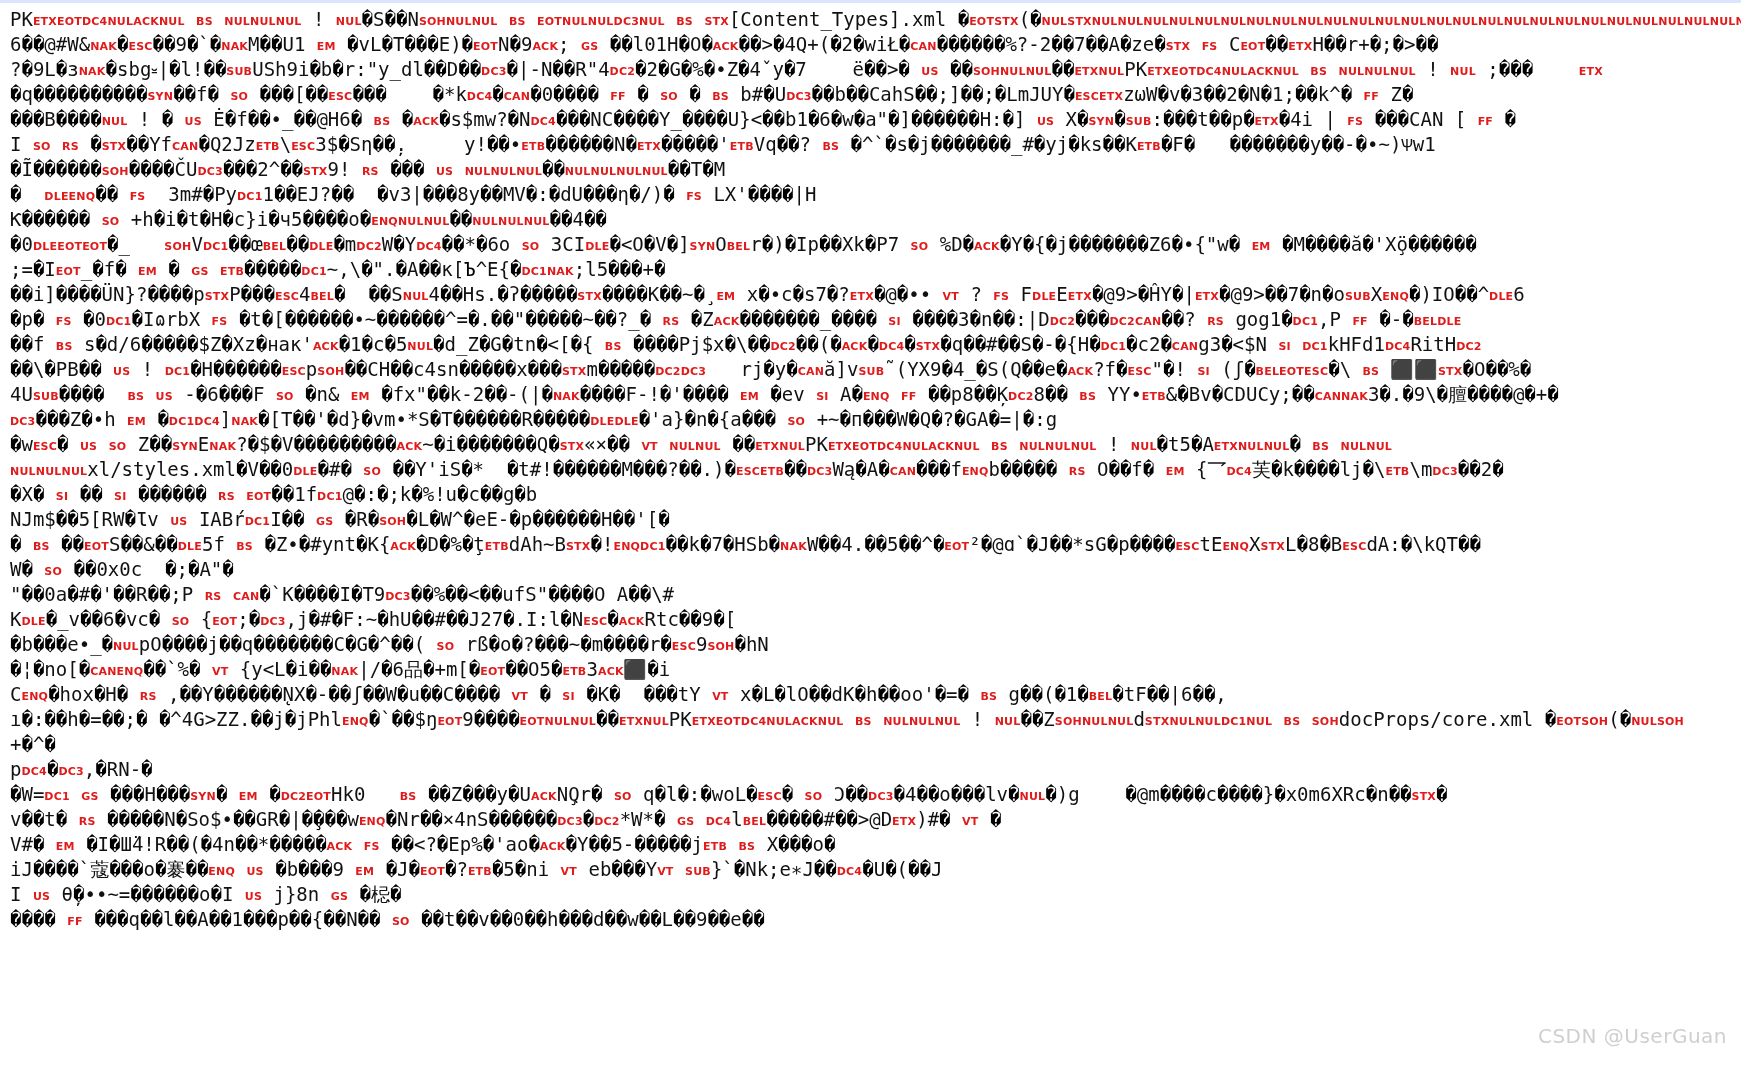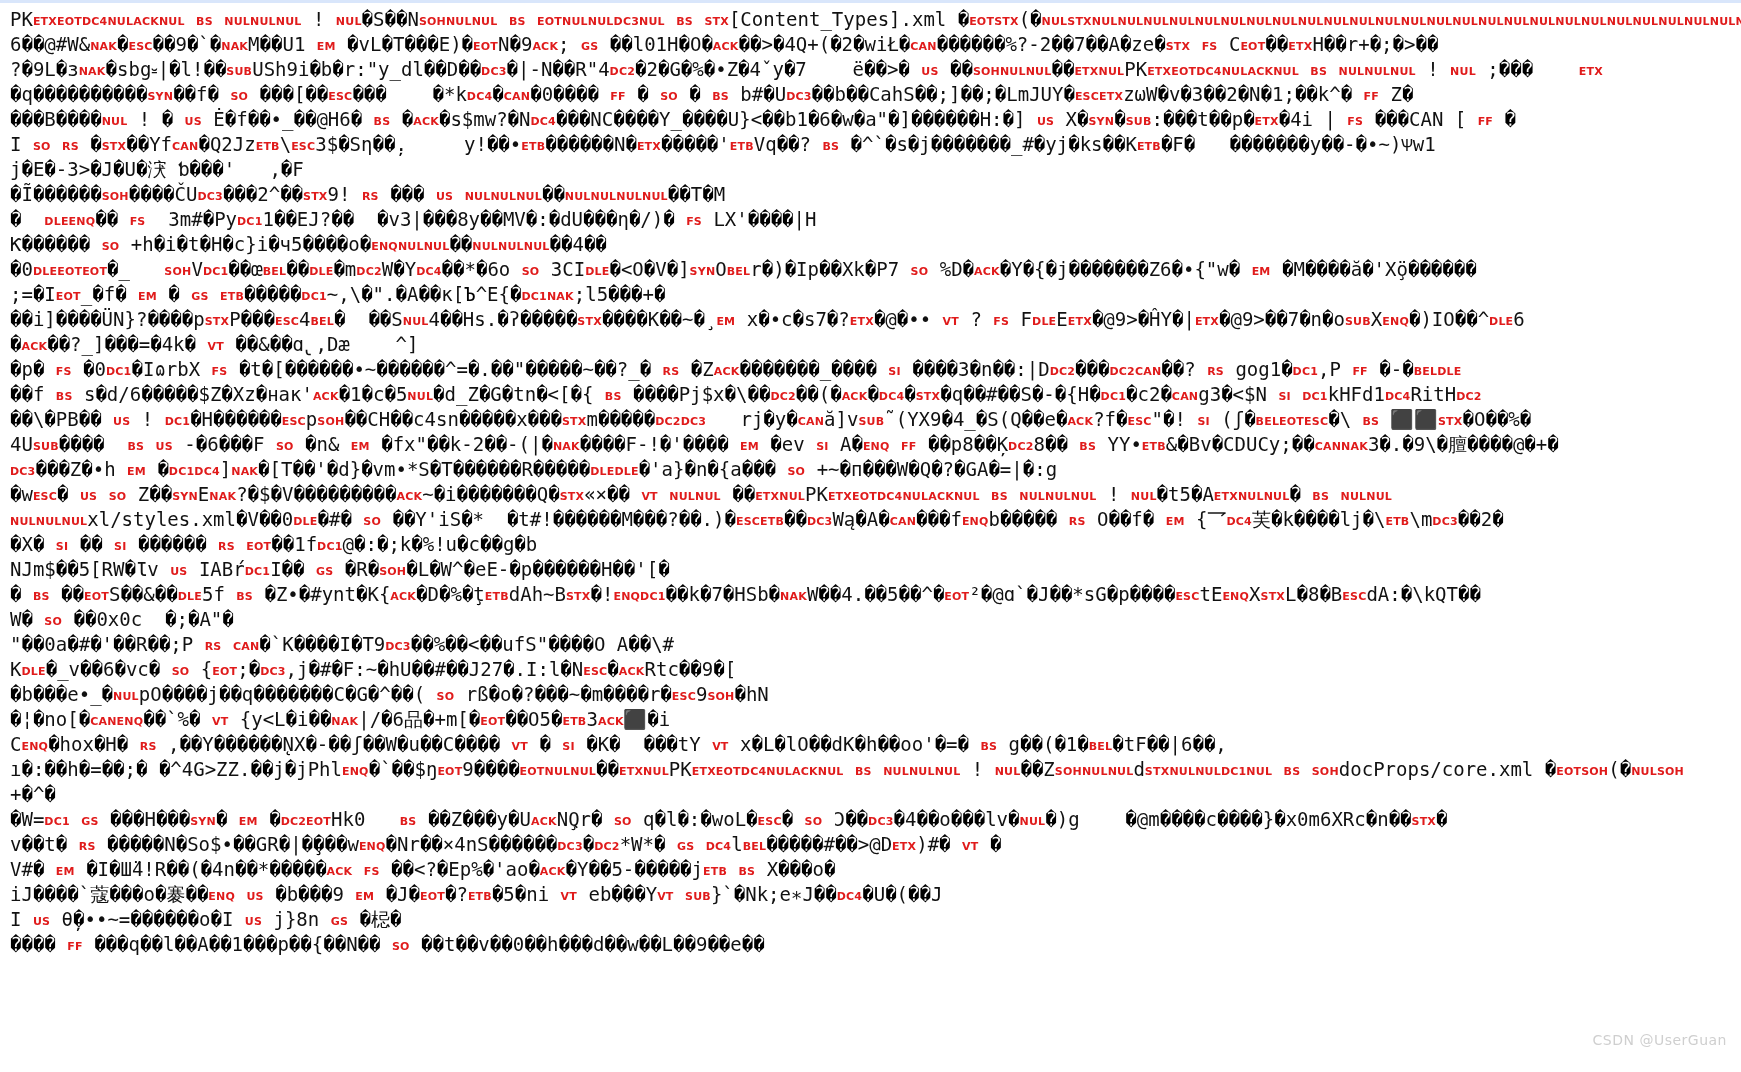--- a/index.html
+++ b/index.html
@@ -69,66 +69,65 @@
   
   .g {
     font-family: "DejaVu Sans", "Liberation Sans", sans-serif;
   }
 
   #watermark {
     position: absolute;
     right: 14px;
     bottom: 24px;
     font-family: "DejaVu Sans", "Liberation Sans", sans-serif;
-    font-size: 14px;
+    font-size: 20px;
     color: #cfcfcf;
     letter-spacing: 0.5px;
     user-select: none;
     pointer-events: none;
   }
 </style>
 </head>
 <body>
 
 <div id="top-rule"></div>
 
 <div id="viewer">
   <div id="doc">
       <div class="line">PK<span class="c">ETX</span><span class="c">EOT</span><span class="c">DC4</span><span class="c">NUL</span><span class="c">ACK</span><span class="c">NUL</span> <span class="c">BS</span> <span class="c">NUL</span><span class="c">NUL</span><span class="c">NUL</span> ! <span class="c">NUL</span><span class="r">�</span>S<span class="r">�</span><span class="r">�</span>N<span class="c">SOH</span><span class="c">NUL</span><span class="c">NUL</span> <span class="c">BS</span> <span class="c">EOT</span><span class="c">NUL</span><span class="c">NUL</span><span class="c">DC3</span><span class="c">NUL</span> <span class="c">BS</span> <span class="c">STX</span>[Content_Types].xml <span class="r">�</span><span class="c">EOT</span><span class="c">STX</span>(<span class="r">�</span><span class="c">NUL</span><span class="c">STX</span><span class="c">NUL</span><span class="c">NUL</span><span class="c">NUL</span><span class="c">NUL</span><span class="c">NUL</span><span class="c">NUL</span><span class="c">NUL</span><span class="c">NUL</span><span class="c">NUL</span><span class="c">NUL</span><span class="c">NUL</span><span class="c">NUL</span><span class="c">NUL</span><span class="c">NUL</span><span class="c">NUL</span><span class="c">NUL</span><span class="c">NUL</span><span class="c">NUL</span><span class="c">NUL</span><span class="c">NUL</span><span class="c">NUL</span><span class="c">NUL</span><span class="c">NUL</span><span class="c">NUL</span><span class="c">NUL</span><span class="c">NUL</span></div>
       <div class="line">6<span class="r">�</span><span class="r">�</span>@#W&amp;<span class="c">NAK</span><span class="r">�</span><span class="c">ESC</span><span class="r">�</span><span class="r">�</span>9<span class="r">�</span>`<span class="r">�</span><span class="c">NAK</span>M<span class="r">�</span><span class="r">�</span>U1 <span class="c">EM</span> <span class="r">�</span>vL<span class="r">�</span>T<span class="r">�</span><span class="r">�</span><span class="r">�</span>E)<span class="r">�</span><span class="c">EOT</span>N<span class="r">�</span>9<span class="c">ACK</span>; <span class="c">GS</span> <span class="r">�</span><span class="r">�</span>l01H<span class="r">�</span>O<span class="r">�</span><span class="c">ACK</span><span class="r">�</span><span class="r">�</span>&gt;<span class="r">�</span>4Q+(<span class="r">�</span>2<span class="r">�</span>wiŁ<span class="r">�</span><span class="c">CAN</span><span class="r">�</span><span class="r">�</span><span class="r">�</span><span class="r">�</span><span class="r">�</span><span class="r">�</span>%?-2<span class="r">�</span><span class="r">�</span>7<span class="r">�</span><span class="r">�</span>A<span class="r">�</span>ze<span class="r">�</span><span class="c">STX</span> <span class="c">FS</span> C<span class="c">EOT</span><span class="r">�</span><span class="r">�</span><span class="c">ETX</span>H<span class="r">�</span><span class="r">�</span>r+<span class="r">�</span>;<span class="r">�</span>&gt;<span class="r">�</span><span class="r">�</span></div>
       <div class="line">?<span class="r">�</span>9L<span class="r">�</span>з<span class="c">NAK</span><span class="r">�</span>sbg⏓|<span class="r">�</span>l!<span class="r">�</span><span class="r">�</span><span class="c">SUB</span>USh9i<span class="r">�</span>b<span class="r">�</span>r:"y_dl<span class="r">�</span><span class="r">�</span>D<span class="r">�</span><span class="r">�</span><span class="c">DC3</span><span class="r">�</span>|-N<span class="r">�</span><span class="r">�</span>R"4<span class="c">DC2</span><span class="r">�</span>2<span class="r">�</span>G<span class="r">�</span>%<span class="r">�</span>•Z<span class="r">�</span>4ˇy<span class="r">�</span>7    ë<span class="r">�</span><span class="r">�</span>&gt;<span class="r">�</span> <span class="c">US</span> <span class="r">�</span><span class="r">�</span><span class="c">SOH</span><span class="c">NUL</span><span class="c">NUL</span><span class="r">�</span><span class="r">�</span><span class="c">ETX</span><span class="c">NUL</span>PK<span class="c">ETX</span><span class="c">EOT</span><span class="c">DC4</span><span class="c">NUL</span><span class="c">ACK</span><span class="c">NUL</span> <span class="c">BS</span> <span class="c">NUL</span><span class="c">NUL</span><span class="c">NUL</span> ! <span class="c">NUL</span> ;<span class="r">�</span><span class="r">�</span><span class="r">�</span>    <span class="c">ETX</span></div>
       <div class="line"><span class="r">�</span>q<span class="r">�</span><span class="r">�</span><span class="r">�</span><span class="r">�</span><span class="r">�</span><span class="r">�</span><span class="r">�</span><span class="r">�</span><span class="r">�</span><span class="r">�</span><span class="c">SYN</span><span class="r">�</span><span class="r">�</span>f<span class="r">�</span> <span class="c">SO</span> <span class="r">�</span><span class="r">�</span><span class="r">�</span>[<span class="r">�</span><span class="r">�</span><span class="c">ESC</span><span class="r">�</span><span class="r">�</span><span class="r">�</span>    <span class="r">�</span>*k<span class="c">DC4</span><span class="r">�</span><span class="c">CAN</span><span class="r">�</span>0<span class="r">�</span><span class="r">�</span><span class="r">�</span><span class="r">�</span> <span class="c">FF</span> <span class="r">�</span> <span class="c">SO</span> <span class="r">�</span> <span class="c">BS</span> b#<span class="r">�</span>U<span class="c">DC3</span><span class="r">�</span><span class="r">�</span>b<span class="r">�</span><span class="r">�</span>CahS<span class="r">�</span><span class="r">�</span>;]<span class="r">�</span><span class="r">�</span>;<span class="r">�</span>LmJUY<span class="r">�</span><span class="c">ESC</span><span class="c">ETX</span>zωW<span class="r">�</span>v<span class="r">�</span>3<span class="r">�</span><span class="r">�</span>2<span class="r">�</span>N<span class="r">�</span>1;<span class="r">�</span><span class="r">�</span>k^<span class="r">�</span> <span class="c">FF</span> Z<span class="r">�</span></div>
       <div class="line"><span class="r">�</span><span class="r">�</span><span class="r">�</span>B<span class="r">�</span><span class="r">�</span><span class="r">�</span><span class="r">�</span><span class="c">NUL</span> ! <span class="r">�</span> <span class="c">US</span> Ė<span class="r">�</span>f<span class="r">�</span><span class="r">�</span>•_<span class="r">�</span><span class="r">�</span>@H6<span class="r">�</span> <span class="c">BS</span> <span class="r">�</span><span class="c">ACK</span><span class="r">�</span>s$mw?<span class="r">�</span>N<span class="c">DC4</span><span class="r">�</span><span class="r">�</span><span class="r">�</span>NC<span class="r">�</span><span class="r">�</span><span class="r">�</span><span class="r">�</span>Y_<span class="r">�</span><span class="r">�</span><span class="r">�</span><span class="r">�</span>U}&lt;<span class="r">�</span><span class="r">�</span>b1<span class="r">�</span>6<span class="r">�</span>w<span class="r">�</span>a"<span class="r">�</span>]<span class="r">�</span><span class="r">�</span><span class="r">�</span><span class="r">�</span><span class="r">�</span><span class="r">�</span>H:<span class="r">�</span>] <span class="c">US</span> X<span class="r">�</span><span class="c">SYN</span><span class="r">�</span><span class="c">SUB</span>:<span class="r">�</span><span class="r">�</span><span class="r">�</span>t<span class="r">�</span><span class="r">�</span>p<span class="r">�</span><span class="c">ETX</span><span class="r">�</span>4i | <span class="c">FS</span> <span class="r">�</span><span class="r">�</span><span class="r">�</span>CAN [ <span class="c">FF</span> <span class="r">�</span></div>
       <div class="line">I <span class="c">SO</span> <span class="c">RS</span> <span class="r">�</span><span class="c">STX</span><span class="r">�</span><span class="r">�</span>Yf<span class="c">CAN</span><span class="r">�</span>Q2Jz<span class="c">ETB</span>\<span class="c">ESC</span>3$<span class="r">�</span>Sη<span class="r">�</span><span class="r">�</span>̦.     y!<span class="r">�</span><span class="r">�</span>•<span class="c">ETB</span><span class="r">�</span><span class="r">�</span><span class="r">�</span><span class="r">�</span><span class="r">�</span><span class="r">�</span>N<span class="r">�</span><span class="c">ETX</span><span class="r">�</span><span class="r">�</span><span class="r">�</span><span class="r">�</span><span class="r">�</span>'<span class="c">ETB</span>Vq<span class="r">�</span><span class="r">�</span>? <span class="c">BS</span> <span class="r">�</span>^`<span class="r">�</span>s<span class="r">�</span>j<span class="r">�</span><span class="r">�</span><span class="r">�</span><span class="r">�</span><span class="r">�</span><span class="r">�</span><span class="r">�</span>_#<span class="r">�</span>yj<span class="r">�</span>ks<span class="r">�</span><span class="r">�</span>K<span class="c">ETB</span><span class="r">�</span>F<span class="r">�</span>   <span class="r">�</span><span class="r">�</span><span class="r">�</span><span class="r">�</span><span class="r">�</span><span class="r">�</span><span class="r">�</span>y<span class="r">�</span><span class="r">�</span>-<span class="r">�</span>•~)Ѱw1</div>
-      <div class="line">j<span class="r">�</span>E<span class="r">�</span>-3&gt;<span class="r">�</span>J<span class="r">�</span>U<span class="r">�</span><span class="g">涋</span> ƅ<span class="r">�</span><span class="r">�</span><span class="r">�</span>'   ,<span class="r">�</span>F</div>
       <div class="line"><span class="r">�</span>Ĩ<span class="r">�</span><span class="r">�</span><span class="r">�</span><span class="r">�</span><span class="r">�</span><span class="r">�</span><span class="c">SOH</span><span class="r">�</span><span class="r">�</span><span class="r">�</span><span class="r">�</span>ČU<span class="c">DC3</span><span class="r">�</span><span class="r">�</span><span class="r">�</span>2^<span class="r">�</span><span class="r">�</span><span class="c">STX</span>9! <span class="c">RS</span> <span class="r">�</span><span class="r">�</span><span class="r">�</span> <span class="c">US</span> <span class="c">NUL</span><span class="c">NUL</span><span class="c">NUL</span><span class="r">�</span><span class="r">�</span><span class="c">NUL</span><span class="c">NUL</span><span class="c">NUL</span><span class="c">NUL</span><span class="r">�</span><span class="r">�</span>T<span class="r">�</span>M</div>
       <div class="line"><span class="r">�</span>  <span class="c">DLE</span><span class="c">ENQ</span><span class="r">�</span><span class="r">�</span> <span class="c">FS</span>  3m#<span class="r">�</span>Py<span class="c">DC1</span>1<span class="r">�</span><span class="r">�</span>EJ?<span class="r">�</span><span class="r">�</span>  <span class="r">�</span>v3|<span class="r">�</span><span class="r">�</span><span class="r">�</span>8y<span class="r">�</span><span class="r">�</span>MV<span class="r">�</span>:<span class="r">�</span>dU<span class="r">�</span><span class="r">�</span><span class="r">�</span>η<span class="r">�</span>/)<span class="r">�</span> <span class="c">FS</span> LX'<span class="r">�</span><span class="r">�</span><span class="r">�</span><span class="r">�</span>|H</div>
       <div class="line">Ƙ<span class="r">�</span><span class="r">�</span><span class="r">�</span><span class="r">�</span><span class="r">�</span><span class="r">�</span> <span class="c">SO</span> +h<span class="r">�</span>i<span class="r">�</span>t<span class="r">�</span>H<span class="r">�</span>c}i<span class="r">�</span>ч5<span class="r">�</span><span class="r">�</span><span class="r">�</span><span class="r">�</span>o<span class="r">�</span><span class="c">ENQ</span><span class="c">NUL</span><span class="c">NUL</span><span class="r">�</span><span class="r">�</span><span class="c">NUL</span><span class="c">NUL</span><span class="c">NUL</span><span class="r">�</span><span class="r">�</span>4<span class="r">�</span><span class="r">�</span></div>
       <div class="line"><span class="r">�</span>0<span class="c">DLE</span><span class="c">EOT</span><span class="c">EOT</span><span class="r">�</span>_   <span class="c">SOH</span>V<span class="c">DC1</span><span class="r">�</span><span class="r">�</span>œ<span class="c">BEL</span><span class="r">�</span><span class="r">�</span><span class="c">DLE</span><span class="r">�</span>m<span class="c">DC2</span>W<span class="r">�</span>Y<span class="c">DC4</span><span class="r">�</span><span class="r">�</span>*<span class="r">�</span>6o <span class="c">SO</span> 3CI<span class="c">DLE</span><span class="r">�</span>&lt;O<span class="r">�</span>V<span class="r">�</span>]<span class="c">SYN</span>O<span class="c">BEL</span>r<span class="r">�</span>)<span class="r">�</span>Ip<span class="r">�</span><span class="r">�</span>Xk<span class="r">�</span>P7 <span class="c">SO</span> %D<span class="r">�</span><span class="c">ACK</span><span class="r">�</span>Y<span class="r">�</span>{<span class="r">�</span>j<span class="r">�</span><span class="r">�</span><span class="r">�</span><span class="r">�</span><span class="r">�</span><span class="r">�</span><span class="r">�</span>Z6<span class="r">�</span>•{"w<span class="r">�</span> <span class="c">EM</span> <span class="r">�</span>M<span class="r">�</span><span class="r">�</span><span class="r">�</span><span class="r">�</span>ă<span class="r">�</span>'Xö̧<span class="r">�</span><span class="r">�</span><span class="r">�</span><span class="r">�</span><span class="r">�</span><span class="r">�</span></div>
       <div class="line">;=<span class="r">�</span>I<span class="c">EOT</span>_<span class="r">�</span>f<span class="r">�</span> <span class="c">EM</span> <span class="r">�</span> <span class="c">GS</span> <span class="c">ETB</span><span class="r">�</span><span class="r">�</span><span class="r">�</span><span class="r">�</span><span class="r">�</span><span class="c">DC1</span>~,\<span class="r">�</span>".<span class="r">�</span>A<span class="r">�</span><span class="r">�</span>к[<span class="r">Ъ</span>^E{<span class="r">�</span><span class="c">DC1</span><span class="c">NAK</span>;l5<span class="r">�</span><span class="r">�</span><span class="r">�</span>+<span class="r">�</span></div>
       <div class="line"><span class="r">�</span><span class="r">�</span>i]<span class="r">�</span><span class="r">�</span><span class="r">�</span><span class="r">�</span>ÜN}?<span class="r">�</span><span class="r">�</span><span class="r">�</span><span class="r">�</span>p<span class="c">STX</span>P<span class="r">�</span><span class="r">�</span><span class="r">�</span><span class="c">ESC</span>4<span class="c">BEL</span><span class="r">�</span>  <span class="r">�</span><span class="r">�</span>S<span class="c">NUL</span>4<span class="r">�</span><span class="r">�</span>Hs.<span class="r">�</span>ʔ<span class="r">�</span><span class="r">�</span><span class="r">�</span><span class="r">�</span><span class="r">�</span><span class="c">STX</span><span class="r">�</span><span class="r">�</span><span class="r">�</span><span class="r">�</span>K<span class="r">�</span><span class="r">�</span>~<span class="r">�</span>̧ <span class="c">EM</span> x<span class="r">�</span>•c<span class="r">�</span>s7<span class="r">�</span>?<span class="c">ETX</span><span class="r">�</span>@<span class="r">�</span>•• <span class="c">VT</span> ? <span class="c">FS</span> F<span class="c">DLE</span>E<span class="c">ETX</span><span class="r">�</span>@9&gt;<span class="r">�</span>ĤY<span class="r">�</span>|<span class="c">ETX</span><span class="r">�</span>@9&gt;<span class="r">�</span><span class="r">�</span>7<span class="r">�</span>n<span class="r">�</span>o<span class="c">SUB</span>X<span class="c">ENQ</span><span class="r">�</span>)IO<span class="r">�</span><span class="r">�</span>^<span class="c">DLE</span>6</div>
-      <div class="line"><span class="r">�</span><span class="c">ACK</span><span class="r">�</span><span class="r">�</span>?_]<span class="r">�</span><span class="r">�</span><span class="r">�</span>=<span class="r">�</span>4k<span class="r">�</span> <span class="c">VT</span> <span class="r">�</span><span class="r">�</span>&amp;<span class="r">�</span><span class="r">�</span>ɑ̢,Dæ    ^]</div>
       <div class="line"><span class="r">�</span>p<span class="r">�</span> <span class="c">FS</span> <span class="r">�</span>0<span class="c">DC1</span><span class="r">�</span>IɷrbX <span class="c">FS</span> <span class="r">�</span>t<span class="r">�</span>[<span class="r">�</span><span class="r">�</span><span class="r">�</span><span class="r">�</span><span class="r">�</span><span class="r">�</span>•~<span class="r">�</span><span class="r">�</span><span class="r">�</span><span class="r">�</span><span class="r">�</span><span class="r">�</span>^=<span class="r">�</span>.<span class="r">�</span><span class="r">�</span>"<span class="r">�</span><span class="r">�</span><span class="r">�</span><span class="r">�</span><span class="r">�</span>~<span class="r">�</span><span class="r">�</span>?_<span class="r">�</span> <span class="c">RS</span> <span class="r">�</span>Z<span class="c">ACK</span><span class="r">�</span><span class="r">�</span><span class="r">�</span><span class="r">�</span><span class="r">�</span><span class="r">�</span><span class="r">�</span>_<span class="r">�</span><span class="r">�</span><span class="r">�</span><span class="r">�</span> <span class="c">SI</span> <span class="r">�</span><span class="r">�</span><span class="r">�</span><span class="r">�</span>3<span class="r">�</span>n<span class="r">�</span><span class="r">�</span>:|D<span class="c">DC2</span><span class="r">�</span><span class="r">�</span><span class="r">�</span><span class="c">DC2</span><span class="c">CAN</span><span class="r">�</span><span class="r">�</span>? <span class="c">RS</span> gog1<span class="r">�</span><span class="c">DC1</span>,P <span class="c">FF</span> <span class="r">�</span>-<span class="r">�</span><span class="c">BEL</span><span class="c">DLE</span></div>
       <div class="line"><span class="r">�</span><span class="r">�</span>f <span class="c">BS</span> s<span class="r">�</span>d/6<span class="r">�</span><span class="r">�</span><span class="r">�</span><span class="r">�</span><span class="r">�</span>$Z<span class="r">�</span>Xz<span class="r">�</span>нак'<span class="c">ACK</span><span class="r">�</span>1<span class="r">�</span>c<span class="r">�</span>5<span class="c">NUL</span><span class="r">�</span>d_Z<span class="r">�</span>G<span class="r">�</span>tn<span class="r">�</span>&lt;[<span class="r">�</span>{ <span class="c">BS</span> <span class="r">�</span><span class="r">�</span><span class="r">�</span><span class="r">�</span>Pj$x<span class="r">�</span>\<span class="r">�</span><span class="r">�</span><span class="c">DC2</span><span class="r">�</span><span class="r">�</span>(<span class="r">�</span><span class="c">ACK</span><span class="r">�</span><span class="c">DC4</span><span class="r">�</span><span class="c">STX</span><span class="r">�</span>q<span class="r">�</span><span class="r">�</span>#<span class="r">�</span><span class="r">�</span>S<span class="r">�</span>-<span class="r">�</span>{H<span class="r">�</span><span class="c">DC1</span><span class="r">�</span>c2<span class="r">�</span><span class="c">CAN</span>g3<span class="r">�</span>&lt;$N <span class="c">SI</span> <span class="c">DC1</span>kHFd1<span class="c">DC4</span>RitH<span class="c">DC2</span></div>
       <div class="line"><span class="r">�</span><span class="r">�</span>\<span class="r">�</span>PB<span class="r">�</span><span class="r">�</span> <span class="c">US</span> ! <span class="c">DC1</span><span class="r">�</span>H<span class="r">�</span><span class="r">�</span><span class="r">�</span><span class="r">�</span><span class="r">�</span><span class="r">�</span><span class="c">ESC</span>p<span class="c">SOH</span><span class="r">�</span><span class="r">�</span>CH<span class="r">�</span><span class="r">�</span>c4sn<span class="r">�</span><span class="r">�</span><span class="r">�</span><span class="r">�</span><span class="r">�</span>x<span class="r">�</span><span class="r">�</span><span class="r">�</span><span class="c">STX</span>m<span class="r">�</span><span class="r">�</span><span class="r">�</span><span class="r">�</span><span class="r">�</span><span class="c">DC2</span><span class="c">DC3</span>   rj<span class="r">�</span>y<span class="r">�</span><span class="c">CAN</span>ă]v<span class="c">SUB</span>˜(YX9<span class="r">�</span>4_<span class="r">�</span>S(Q<span class="r">�</span><span class="r">�</span>e<span class="r">�</span><span class="c">ACK</span>?f<span class="r">�</span><span class="c">ESC</span>"<span class="r">�</span>! <span class="c">SI</span> (ʃ<span class="r">�</span><span class="c">BEL</span><span class="c">EOT</span><span class="c">ESC</span><span class="r">�</span>\ <span class="c">BS</span> ⬛⬛<span class="c">STX</span><span class="r">�</span>O<span class="r">�</span><span class="r">�</span>%<span class="r">�</span></div>
       <div class="line">4U<span class="c">SUB</span><span class="r">�</span><span class="r">�</span><span class="r">�</span><span class="r">�</span>  <span class="c">BS</span> <span class="c">US</span> -<span class="r">�</span>6<span class="r">�</span><span class="r">�</span><span class="r">�</span>F <span class="c">SO</span> <span class="r">�</span>n&amp; <span class="c">EM</span> <span class="r">�</span>fx"<span class="r">�</span><span class="r">�</span>k-2<span class="r">�</span><span class="r">�</span>-(|<span class="r">�</span><span class="c">NAK</span><span class="r">�</span><span class="r">�</span><span class="r">�</span><span class="r">�</span>F-!<span class="r">�</span>'<span class="r">�</span><span class="r">�</span><span class="r">�</span><span class="r">�</span> <span class="c">EM</span> <span class="r">�</span>ev <span class="c">SI</span> A<span class="r">�</span><span class="c">ENQ</span> <span class="c">FF</span> <span class="r">�</span><span class="r">�</span>p8<span class="r">�</span><span class="r">�</span>Ķ<span class="c">DC2</span>8<span class="r">�</span><span class="r">�</span> <span class="c">BS</span> YY•<span class="c">ETB</span>&amp;<span class="r">�</span>Bv<span class="r">�</span>CDUCy;<span class="r">�</span><span class="r">�</span><span class="c">CAN</span><span class="c">NAK</span>3<span class="r">�</span>.<span class="r">�</span>9\<span class="r">�</span><span class="g">膻</span><span class="r">�</span><span class="r">�</span><span class="r">�</span><span class="r">�</span>@<span class="r">�</span>+<span class="r">�</span></div>
       <div class="line"><span class="c">DC3</span><span class="r">�</span><span class="r">�</span><span class="r">�</span>Z<span class="r">�</span>•h <span class="c">EM</span> <span class="r">�</span><span class="c">DC1</span><span class="c">DC4</span>]<span class="c">NAK</span><span class="r">�</span>[T<span class="r">�</span><span class="r">�</span>'<span class="r">�</span>d}<span class="r">�</span>vm•*S<span class="r">�</span>T<span class="r">�</span><span class="r">�</span><span class="r">�</span><span class="r">�</span><span class="r">�</span><span class="r">�</span>R<span class="r">�</span><span class="r">�</span><span class="r">�</span><span class="r">�</span><span class="r">�</span><span class="c">DLE</span><span class="c">DLE</span><span class="r">�</span>'a}<span class="r">�</span>n<span class="r">�</span>{a<span class="r">�</span><span class="r">�</span><span class="r">�</span> <span class="c">SO</span> +~<span class="r">�</span>п<span class="r">�</span><span class="r">�</span><span class="r">�</span>W<span class="r">�</span>Q<span class="r">�</span>?<span class="r">�</span>GA<span class="r">�</span>=|<span class="r">�</span>:g</div>
       <div class="line"><span class="r">�</span>w<span class="c">ESC</span><span class="r">�</span> <span class="c">US</span> <span class="c">SO</span> Z<span class="r">�</span><span class="r">�</span><span class="c">SYN</span>E<span class="c">NAK</span>?<span class="r">�</span>$<span class="r">�</span>V<span class="r">�</span><span class="r">�</span><span class="r">�</span><span class="r">�</span><span class="r">�</span><span class="r">�</span><span class="r">�</span><span class="r">�</span><span class="r">�</span><span class="c">ACK</span>~<span class="r">�</span>i<span class="r">�</span><span class="r">�</span><span class="r">�</span><span class="r">�</span><span class="r">�</span><span class="r">�</span><span class="r">�</span>Q<span class="r">�</span><span class="c">STX</span>«×<span class="r">�</span><span class="r">�</span> <span class="c">VT</span> <span class="c">NUL</span><span class="c">NUL</span> <span class="r">�</span><span class="r">�</span><span class="c">ETX</span><span class="c">NUL</span>PK<span class="c">ETX</span><span class="c">EOT</span><span class="c">DC4</span><span class="c">NUL</span><span class="c">ACK</span><span class="c">NUL</span> <span class="c">BS</span> <span class="c">NUL</span><span class="c">NUL</span><span class="c">NUL</span> ! <span class="c">NUL</span><span class="r">�</span>t5<span class="r">�</span>A<span class="c">ETX</span><span class="c">NUL</span><span class="c">NUL</span><span class="r">�</span> <span class="c">BS</span> <span class="c">NUL</span><span class="c">NUL</span></div>
       <div class="line"><span class="c">NUL</span><span class="c">NUL</span><span class="c">NUL</span>xl/styles.xml<span class="r">�</span>V<span class="r">�</span><span class="r">�</span>0<span class="c">DLE</span><span class="r">�</span>#<span class="r">�</span> <span class="c">SO</span> <span class="r">�</span><span class="r">�</span>Y'iS<span class="r">�</span>*  <span class="r">�</span>t#!<span class="r">�</span><span class="r">�</span><span class="r">�</span><span class="r">�</span><span class="r">�</span><span class="r">�</span>M<span class="r">�</span><span class="r">�</span><span class="r">�</span>?<span class="r">�</span><span class="r">�</span>.)<span class="r">�</span><span class="c">ESC</span><span class="c">ETB</span><span class="r">�</span><span class="r">�</span><span class="c">DC3</span>Wą<span class="r">�</span>A<span class="r">�</span><span class="c">CAN</span><span class="r">�</span><span class="r">�</span><span class="r">�</span>f<span class="c">ENQ</span>b<span class="r">�</span><span class="r">�</span><span class="r">�</span><span class="r">�</span><span class="r">�</span> <span class="c">RS</span> O<span class="r">�</span><span class="r">�</span>f<span class="r">�</span> <span class="c">EM</span> {<span class="g">乛</span><span class="c">DC4</span><span class="g">芙</span><span class="r">�</span>k<span class="r">�</span><span class="r">�</span><span class="r">�</span><span class="r">�</span>lj<span class="r">�</span>\<span class="c">ETB</span>\m<span class="c">DC3</span><span class="r">�</span><span class="r">�</span>2<span class="r">�</span></div>
       <div class="line"><span class="r">�</span>X<span class="r">�</span> <span class="c">SI</span> <span class="r">�</span><span class="r">�</span> <span class="c">SI</span> <span class="r">�</span><span class="r">�</span><span class="r">�</span><span class="r">�</span><span class="r">�</span><span class="r">�</span> <span class="c">RS</span> <span class="c">EOT</span><span class="r">�</span><span class="r">�</span>1f<span class="c">DC1</span>@<span class="r">�</span>:<span class="r">�</span>;k<span class="r">�</span>%!u<span class="r">�</span>c<span class="r">�</span><span class="r">�</span>g<span class="r">�</span>b</div>
       <div class="line">NJm$<span class="r">�</span><span class="r">�</span>5[RW<span class="r">�</span>Ɩv <span class="c">US</span> IABŕ<span class="c">DC1</span>I<span class="r">�</span><span class="r">�</span> <span class="c">GS</span> <span class="r">�</span>R<span class="r">�</span><span class="c">SOH</span><span class="r">�</span>L<span class="r">�</span>W^<span class="r">�</span>eE-<span class="r">�</span>p<span class="r">�</span><span class="r">�</span><span class="r">�</span><span class="r">�</span><span class="r">�</span><span class="r">�</span>H<span class="r">�</span><span class="r">�</span>'[<span class="r">�</span></div>
       <div class="line"><span class="r">�</span> <span class="c">BS</span> <span class="r">�</span><span class="r">�</span><span class="c">EOT</span>S<span class="r">�</span><span class="r">�</span>&amp;<span class="r">�</span><span class="r">�</span><span class="c">DLE</span>5f <span class="c">BS</span> <span class="r">�</span>Z•<span class="r">�</span>#ynt<span class="r">�</span>K{<span class="c">ACK</span><span class="r">�</span>D<span class="r">�</span>%<span class="r">�</span>̧t<span class="c">ETB</span>dAh~B<span class="c">STX</span><span class="r">�</span>!<span class="c">ENQ</span><span class="c">DC1</span><span class="r">�</span><span class="r">�</span>k<span class="r">�</span>7<span class="r">�</span>HSb<span class="r">�</span><span class="c">NAK</span>W<span class="r">�</span><span class="r">�</span>4.<span class="r">�</span><span class="r">�</span>5<span class="r">�</span><span class="r">�</span>^<span class="r">�</span><span class="c">EOT</span>²<span class="r">�</span>@ɑ`<span class="r">�</span>J<span class="r">�</span><span class="r">�</span>*sG<span class="r">�</span>p<span class="r">�</span><span class="r">�</span><span class="r">�</span><span class="r">�</span><span class="c">ESC</span>tE<span class="c">ENQ</span>X<span class="c">STX</span>L<span class="r">�</span>8<span class="r">�</span>B<span class="c">ESC</span>dA:<span class="r">�</span>\kQT<span class="r">�</span><span class="r">�</span></div>
       <div class="line">W<span class="r">�</span> <span class="c">SO</span> <span class="r">�</span><span class="r">�</span>0x0c  <span class="r">�</span>;<span class="r">�</span>A"<span class="r">�</span></div>
       <div class="line">"<span class="r">�</span><span class="r">�</span>0a<span class="r">�</span>#<span class="r">�</span>'<span class="r">�</span><span class="r">�</span>R<span class="r">�</span><span class="r">�</span>;P <span class="c">RS</span> <span class="c">CAN</span><span class="r">�</span>`K<span class="r">�</span><span class="r">�</span><span class="r">�</span><span class="r">�</span>I<span class="r">�</span>T9<span class="c">DC3</span><span class="r">�</span><span class="r">�</span>%<span class="r">�</span><span class="r">�</span>&lt;<span class="r">�</span><span class="r">�</span>ufS"<span class="r">�</span><span class="r">�</span><span class="r">�</span><span class="r">�</span>O A<span class="r">�</span><span class="r">�</span>\#</div>
       <div class="line">K<span class="c">DLE</span><span class="r">�</span>_v<span class="r">�</span><span class="r">�</span>6<span class="r">�</span>vc<span class="r">�</span> <span class="c">SO</span> {<span class="c">EOT</span>;<span class="r">�</span><span class="c">DC3</span>,j<span class="r">�</span>#<span class="r">�</span>F:~<span class="r">�</span>hU<span class="r">�</span><span class="r">�</span>#<span class="r">�</span><span class="r">�</span>J27<span class="r">�</span>.I:l<span class="r">�</span>N<span class="c">ESC</span><span class="r">�</span><span class="c">ACK</span>Rtc<span class="r">�</span><span class="r">�</span>9<span class="r">�</span>[</div>
       <div class="line"><span class="r">�</span>b<span class="r">�</span><span class="r">�</span><span class="r">�</span>e•_<span class="r">�</span><span class="c">NUL</span>pO<span class="r">�</span><span class="r">�</span><span class="r">�</span><span class="r">�</span>j<span class="r">�</span><span class="r">�</span>q<span class="r">�</span><span class="r">�</span><span class="r">�</span><span class="r">�</span><span class="r">�</span><span class="r">�</span><span class="r">�</span>C<span class="r">�</span>G<span class="r">�</span>^<span class="r">�</span><span class="r">�</span>( <span class="c">SO</span> rß<span class="r">�</span>o<span class="r">�</span>?<span class="r">�</span><span class="r">�</span><span class="r">�</span>~<span class="r">�</span>m<span class="r">�</span><span class="r">�</span><span class="r">�</span><span class="r">�</span>r<span class="r">�</span><span class="c">ESC</span>9<span class="c">SOH</span><span class="r">�</span>hN</div>
       <div class="line"><span class="r">�</span>¦<span class="r">�</span>no[<span class="r">�</span><span class="c">CAN</span><span class="c">ENQ</span><span class="r">�</span><span class="r">�</span>`%<span class="r">�</span> <span class="c">VT</span> {y&lt;L<span class="r">�</span>i<span class="r">�</span><span class="r">�</span><span class="c">NAK</span>|/<span class="r">�</span>6<span class="g">品</span><span class="r">�</span>+m[<span class="r">�</span><span class="c">EOT</span><span class="r">�</span><span class="r">�</span>O5<span class="r">�</span><span class="c">ETB</span>3<span class="c">ACK</span>⬛<span class="r">�</span>i</div>
       <div class="line">C<span class="c">ENQ</span><span class="r">�</span>hox<span class="r">�</span>H<span class="r">�</span> <span class="c">RS</span> ,<span class="r">�</span><span class="r">�</span>Y<span class="r">�</span><span class="r">�</span><span class="r">�</span><span class="r">�</span><span class="r">�</span><span class="r">�</span>̨NX<span class="r">�</span>-<span class="r">�</span><span class="r">�</span>ʃ<span class="r">�</span><span class="r">�</span>W<span class="r">�</span>u<span class="r">�</span><span class="r">�</span>C<span class="r">�</span><span class="r">�</span><span class="r">�</span><span class="r">�</span> <span class="c">VT</span> <span class="r">�</span> <span class="c">SI</span> <span class="r">�</span>K<span class="r">�</span>  <span class="r">�</span><span class="r">�</span><span class="r">�</span>tY <span class="c">VT</span> x<span class="r">�</span>L<span class="r">�</span>lO<span class="r">�</span><span class="r">�</span>dK<span class="r">�</span>h<span class="r">�</span><span class="r">�</span>oo'<span class="r">�</span>=<span class="r">�</span> <span class="c">BS</span> g<span class="r">�</span><span class="r">�</span>(<span class="r">�</span>1<span class="r">�</span><span class="c">BEL</span><span class="r">�</span>tF<span class="r">�</span><span class="r">�</span>|6<span class="r">�</span><span class="r">�</span>,</div>
       <div class="line">ı<span class="r">�</span>:<span class="r">�</span><span class="r">�</span>h<span class="r">�</span>=<span class="r">�</span><span class="r">�</span>;<span class="r">�</span> <span class="r">�</span>^4G&gt;ZZ.<span class="r">�</span><span class="r">�</span>j<span class="r">�</span>jPhl<span class="c">ENQ</span><span class="r">�</span>`<span class="r">�</span><span class="r">�</span>$ŋ<span class="c">EOT</span>9<span class="r">�</span><span class="r">�</span><span class="r">�</span><span class="r">�</span><span class="c">EOT</span><span class="c">NUL</span><span class="c">NUL</span><span class="r">�</span><span class="r">�</span><span class="c">ETX</span><span class="c">NUL</span>PK<span class="c">ETX</span><span class="c">EOT</span><span class="c">DC4</span><span class="c">NUL</span><span class="c">ACK</span><span class="c">NUL</span> <span class="c">BS</span> <span class="c">NUL</span><span class="c">NUL</span><span class="c">NUL</span> ! <span class="c">NUL</span><span class="r">�</span><span class="r">�</span>Z<span class="c">SOH</span><span class="c">NUL</span><span class="c">NUL</span>d<span class="c">STX</span><span class="c">NUL</span><span class="c">NUL</span><span class="c">DC1</span><span class="c">NUL</span> <span class="c">BS</span> <span class="c">SOH</span>docProps/core.xml <span class="r">�</span><span class="c">EOT</span><span class="c">SOH</span>(<span class="r">�</span><span class="c">NUL</span><span class="c">SOH</span></div>
       <div class="line">+<span class="r">�</span>^<span class="r">�</span></div>
+      <div class="line">p<span class="c">DC4</span><span class="r">�</span><span class="c">DC3</span>,<span class="r">�</span>RN-<span class="r">�</span></div>
       <div class="line"><span class="r">�</span>W=<span class="c">DC1</span> <span class="c">GS</span> <span class="r">�</span><span class="r">�</span><span class="r">�</span>H<span class="r">�</span><span class="r">�</span><span class="r">�</span><span class="c">SYN</span><span class="r">�</span> <span class="c">EM</span> <span class="r">�</span><span class="c">DC2</span><span class="c">EOT</span>Hk0   <span class="c">BS</span> <span class="r">�</span><span class="r">�</span>Z<span class="r">�</span><span class="r">�</span><span class="r">�</span>y<span class="r">�</span>U<span class="c">ACK</span>NQ̧r<span class="r">�</span> <span class="c">SO</span> q<span class="r">�</span>l<span class="r">�</span>:<span class="r">�</span>woL<span class="r">�</span><span class="c">ESC</span><span class="r">�</span> <span class="c">SO</span> Ɔ<span class="r">�</span><span class="r">�</span><span class="c">DC3</span><span class="r">�</span>4<span class="r">�</span><span class="r">�</span>o<span class="r">�</span><span class="r">�</span><span class="r">�</span>lv<span class="r">�</span><span class="c">NUL</span><span class="r">�</span>)g    <span class="r">�</span>@m<span class="r">�</span><span class="r">�</span><span class="r">�</span><span class="r">�</span>c<span class="r">�</span><span class="r">�</span><span class="r">�</span><span class="r">�</span>}<span class="r">�</span>x0m6XRc<span class="r">�</span>n<span class="r">�</span><span class="r">�</span><span class="c">STX</span><span class="r">�</span></div>
       <div class="line">v<span class="r">�</span><span class="r">�</span>t<span class="r">�</span> <span class="c">RS</span> <span class="r">�</span><span class="r">�</span><span class="r">�</span><span class="r">�</span><span class="r">�</span>N<span class="r">�</span>So$•<span class="r">�</span><span class="r">�</span>GR<span class="r">�</span>|<span class="r">�</span>̧<span class="r">�</span><span class="r">�</span><span class="r">�</span>w<span class="c">ENQ</span><span class="r">�</span>Nr<span class="r">�</span><span class="r">�</span>×4nS<span class="r">�</span><span class="r">�</span><span class="r">�</span><span class="r">�</span><span class="r">�</span><span class="r">�</span><span class="c">DC3</span><span class="r">�</span><span class="c">DC2</span>*W*<span class="r">�</span> <span class="c">GS</span> <span class="c">DC4</span>l<span class="c">BEL</span><span class="r">�</span><span class="r">�</span><span class="r">�</span><span class="r">�</span><span class="r">�</span>#<span class="r">�</span><span class="r">�</span>&gt;@D<span class="c">ETX</span>)#<span class="r">�</span> <span class="c">VT</span> <span class="r">�</span></div>
       <div class="line">V#<span class="r">�</span> <span class="c">EM</span> <span class="r">�</span>I<span class="r">�</span>Ш̈4!R<span class="r">�</span><span class="r">�</span>(<span class="r">�</span>4n<span class="r">�</span><span class="r">�</span>*<span class="r">�</span><span class="r">�</span><span class="r">�</span><span class="r">�</span><span class="r">�</span><span class="c">ACK</span> <span class="c">FS</span> <span class="r">�</span><span class="r">�</span>&lt;?<span class="r">�</span>Ep%<span class="r">�</span>'ao<span class="r">�</span><span class="c">ACK</span><span class="r">�</span>Y<span class="r">�</span><span class="r">�</span>5-<span class="r">�</span><span class="r">�</span><span class="r">�</span><span class="r">�</span><span class="r">�</span>j<span class="c">ETB</span> <span class="c">BS</span> X<span class="r">�</span><span class="r">�</span><span class="r">�</span>o<span class="r">�</span></div>
       <div class="line">iJ<span class="r">�</span><span class="r">�</span><span class="r">�</span><span class="r">�</span>`<span class="g">蔻</span><span class="r">�</span><span class="r">�</span><span class="r">�</span>o<span class="r">�</span><span class="g">褰</span><span class="r">�</span><span class="r">�</span><span class="c">ENQ</span> <span class="c">US</span> <span class="r">�</span>b<span class="r">�</span><span class="r">�</span><span class="r">�</span>9 <span class="c">EM</span> <span class="r">�</span>J<span class="r">�</span><span class="c">EOT</span><span class="r">�</span>?<span class="c">ETB</span><span class="r">�</span>5<span class="r">�</span>ni <span class="c">VT</span> eb<span class="r">�</span><span class="r">�</span><span class="r">�</span>Y<span class="c">VT</span> <span class="c">SUB</span>}`<span class="r">�</span>Nk;e∗J<span class="r">�</span><span class="r">�</span><span class="c">DC4</span><span class="r">�</span>U<span class="r">�</span>(<span class="r">�</span><span class="r">�</span>J</div>
       <div class="line">I <span class="c">US</span> θ̦<span class="r">�</span>••~=<span class="r">�</span><span class="r">�</span><span class="r">�</span><span class="r">�</span><span class="r">�</span><span class="r">�</span>o<span class="r">�</span>I <span class="c">US</span> j}8n <span class="c">GS</span> <span class="r">�</span><span class="g">梞</span><span class="r">�</span></div>
       <div class="line"><span class="r">�</span><span class="r">�</span><span class="r">�</span><span class="r">�</span> <span class="c">FF</span> <span class="r">�</span><span class="r">�</span><span class="r">�</span>q<span class="r">�</span><span class="r">�</span>l<span class="r">�</span><span class="r">�</span>A<span class="r">�</span><span class="r">�</span>1<span class="r">�</span><span class="r">�</span><span class="r">�</span>p<span class="r">�</span><span class="r">�</span>{<span class="r">�</span><span class="r">�</span>N<span class="r">�</span><span class="r">�</span> <span class="c">SO</span> <span class="r">�</span><span class="r">�</span>t<span class="r">�</span><span class="r">�</span>v<span class="r">�</span><span class="r">�</span>0<span class="r">�</span><span class="r">�</span>h<span class="r">�</span><span class="r">�</span><span class="r">�</span>d<span class="r">�</span><span class="r">�</span>w<span class="r">�</span><span class="r">�</span>L<span class="r">�</span><span class="r">�</span>9<span class="r">�</span><span class="r">�</span>e<span class="r">�</span><span class="r">�</span></div>
     </div>
 </div>
 
 <div id="watermark">CSDN @UserGuan</div>

